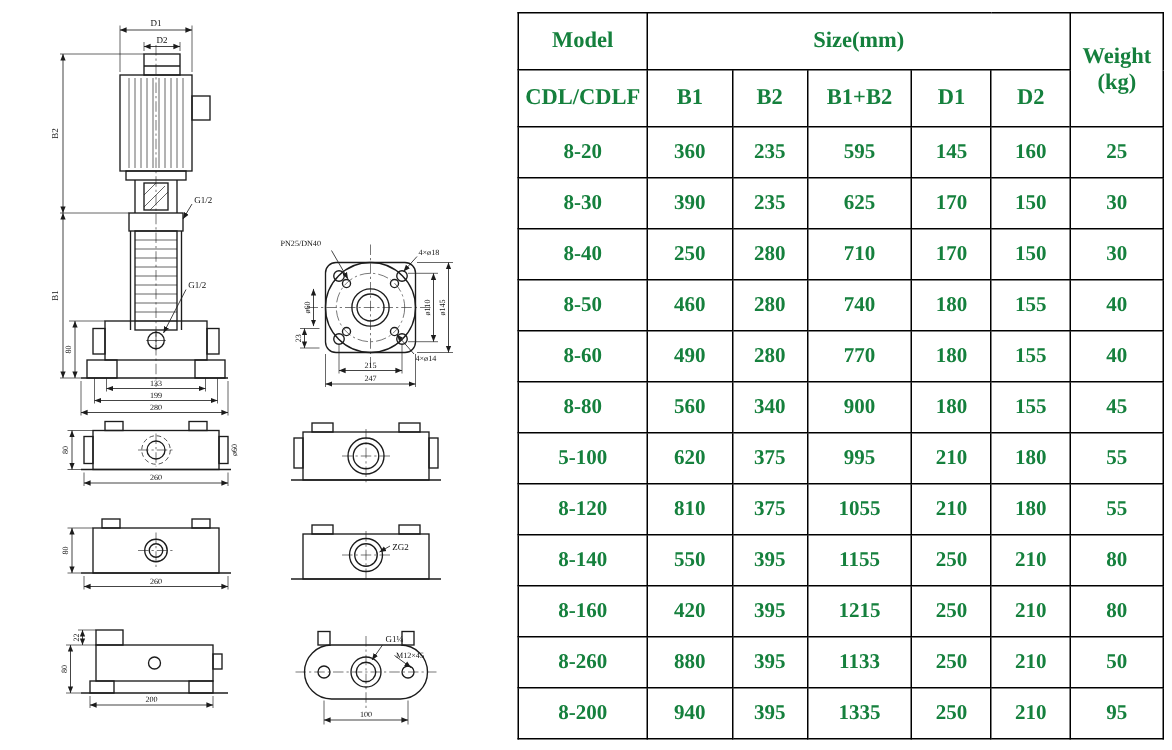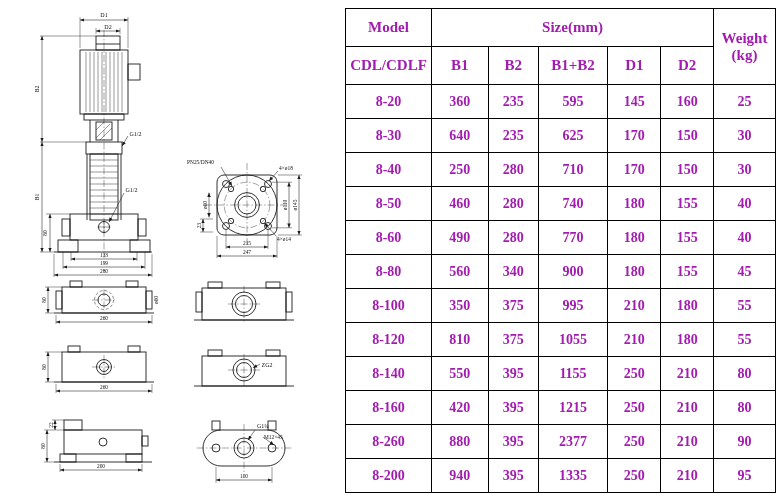--- a/index.html
+++ b/index.html
@@ -8,21 +8,21 @@
   .diagram-panel{flex:0 0 345px;width:345px;height:500px;}
   .drawing{display:block;}
   .drawing .part{stroke:#1c1c1c;stroke-width:0.9;fill:none;}
   .drawing .thin{stroke:#1c1c1c;stroke-width:0.45;fill:none;}
   .drawing .dim{stroke:#1c1c1c;stroke-width:0.55;fill:none;}
   .drawing .cl{stroke:#1c1c1c;stroke-width:0.4;fill:none;stroke-dasharray:7 2 1.5 2;}
   .drawing .dash{stroke:#1c1c1c;stroke-width:0.5;fill:none;stroke-dasharray:3 2;}
   .drawing text{font-family:"Liberation Serif",serif;font-size:6px;fill:#111;stroke:none;}
   .drawing text.sm{font-size:5.4px;}
   .table-panel{flex:1;padding:8px 5px 7px 0;}
-  table.spec{width:100%;height:100%;border-collapse:collapse;font-family:"Liberation Serif",serif;color:#a21caf;}
+  table.spec{width:100%;height:100%;border-collapse:collapse;font-family:"Liberation Serif",serif;color:#15803d;}
   .spec th,.spec td{border:1px solid #000;text-align:center;vertical-align:middle;font-weight:bold;padding:0 2px;}
   .spec thead th{font-size:15px;height:37px;}
   .spec td{font-size:14px;}
 </style>
 </head>
 <body>
 
 <div class="page">
 
   <div class="diagram-panel">
@@ -334,21 +334,21 @@
             <td>8-20</td>
             <td>360</td>
             <td>235</td>
             <td>595</td>
             <td>145</td>
             <td>160</td>
             <td>25</td>
           </tr>
           <tr>
             <td>8-30</td>
-            <td>640</td>
+            <td>390</td>
             <td>235</td>
             <td>625</td>
             <td>170</td>
             <td>150</td>
             <td>30</td>
           </tr>
           <tr>
             <td>8-40</td>
             <td>250</td>
             <td>280</td>
@@ -378,22 +378,22 @@
           <tr>
             <td>8-80</td>
             <td>560</td>
             <td>340</td>
             <td>900</td>
             <td>180</td>
             <td>155</td>
             <td>45</td>
           </tr>
           <tr>
-            <td>8-100</td>
-            <td>350</td>
+            <td>5-100</td>
+            <td>620</td>
             <td>375</td>
             <td>995</td>
             <td>210</td>
             <td>180</td>
             <td>55</td>
           </tr>
           <tr>
             <td>8-120</td>
             <td>810</td>
             <td>375</td>
@@ -417,24 +417,24 @@
             <td>395</td>
             <td>1215</td>
             <td>250</td>
             <td>210</td>
             <td>80</td>
           </tr>
           <tr>
             <td>8-260</td>
             <td>880</td>
             <td>395</td>
-            <td>2377</td>
+            <td>1133</td>
             <td>250</td>
             <td>210</td>
-            <td>90</td>
+            <td>50</td>
           </tr>
           <tr>
             <td>8-200</td>
             <td>940</td>
             <td>395</td>
             <td>1335</td>
             <td>250</td>
             <td>210</td>
             <td>95</td>
           </tr>

